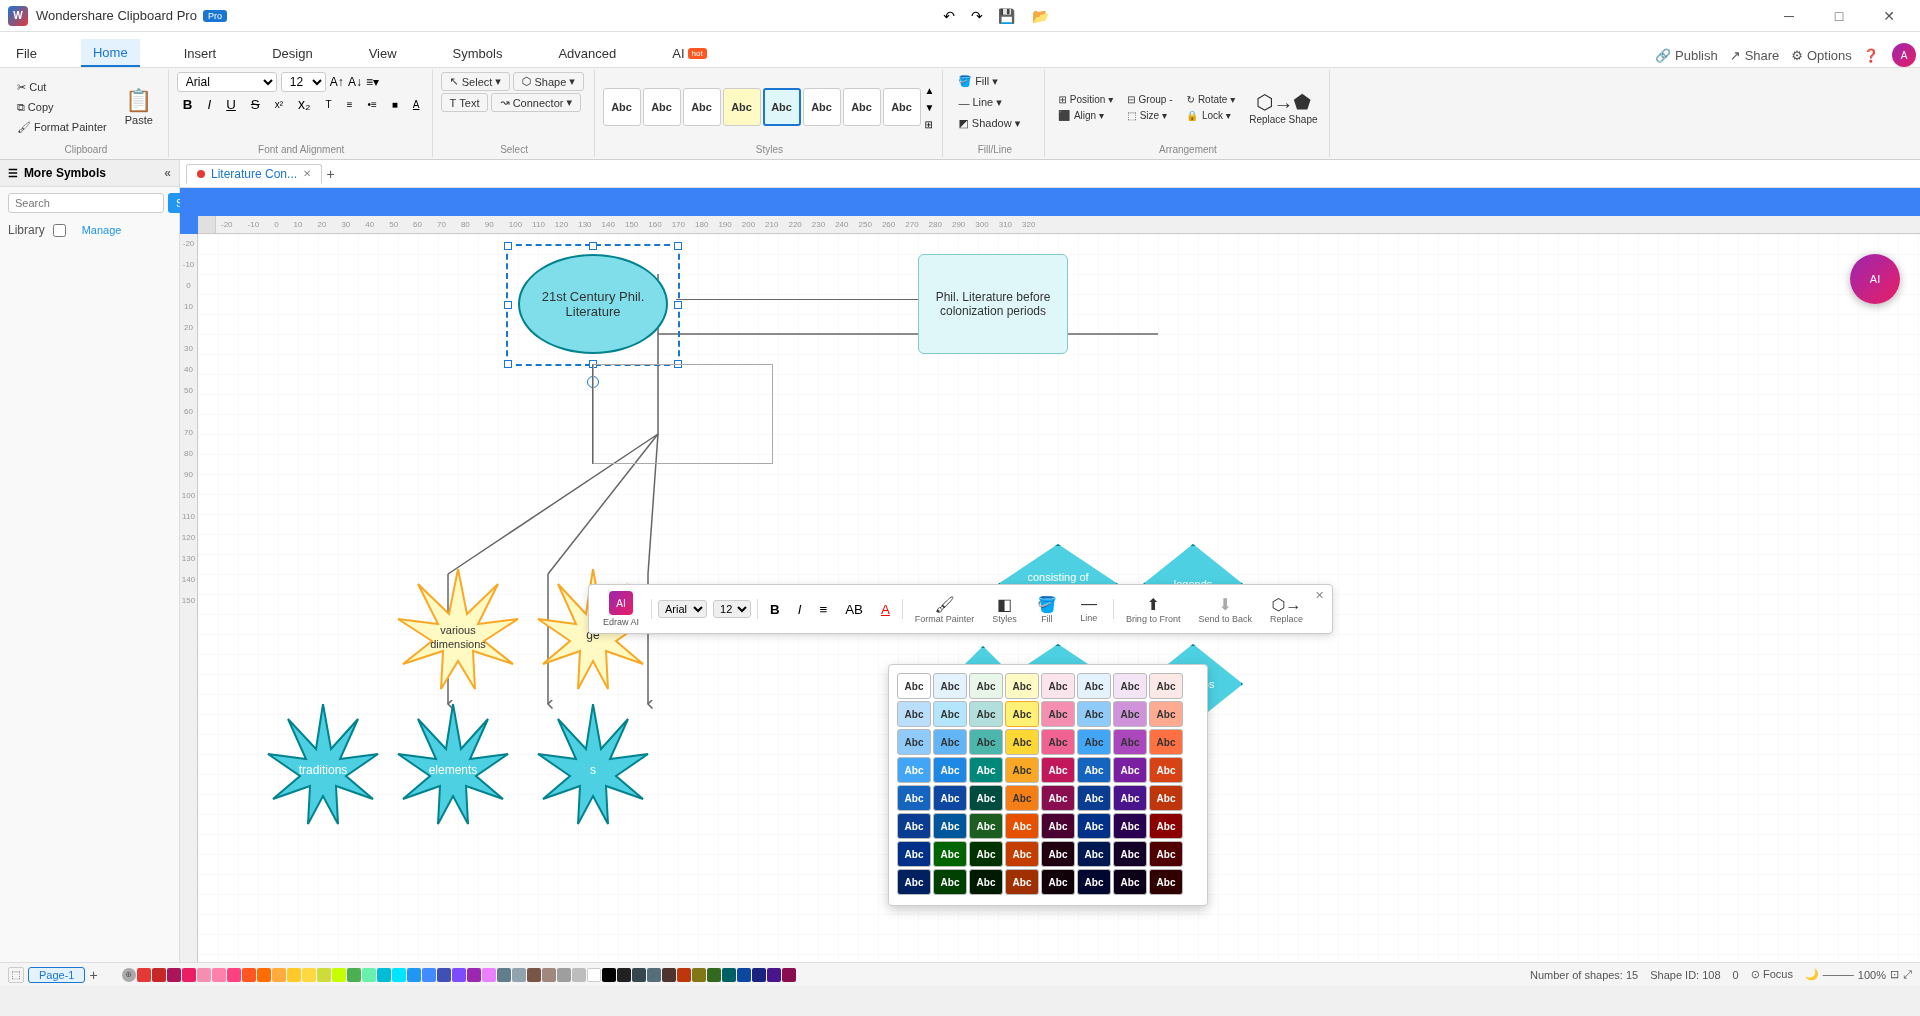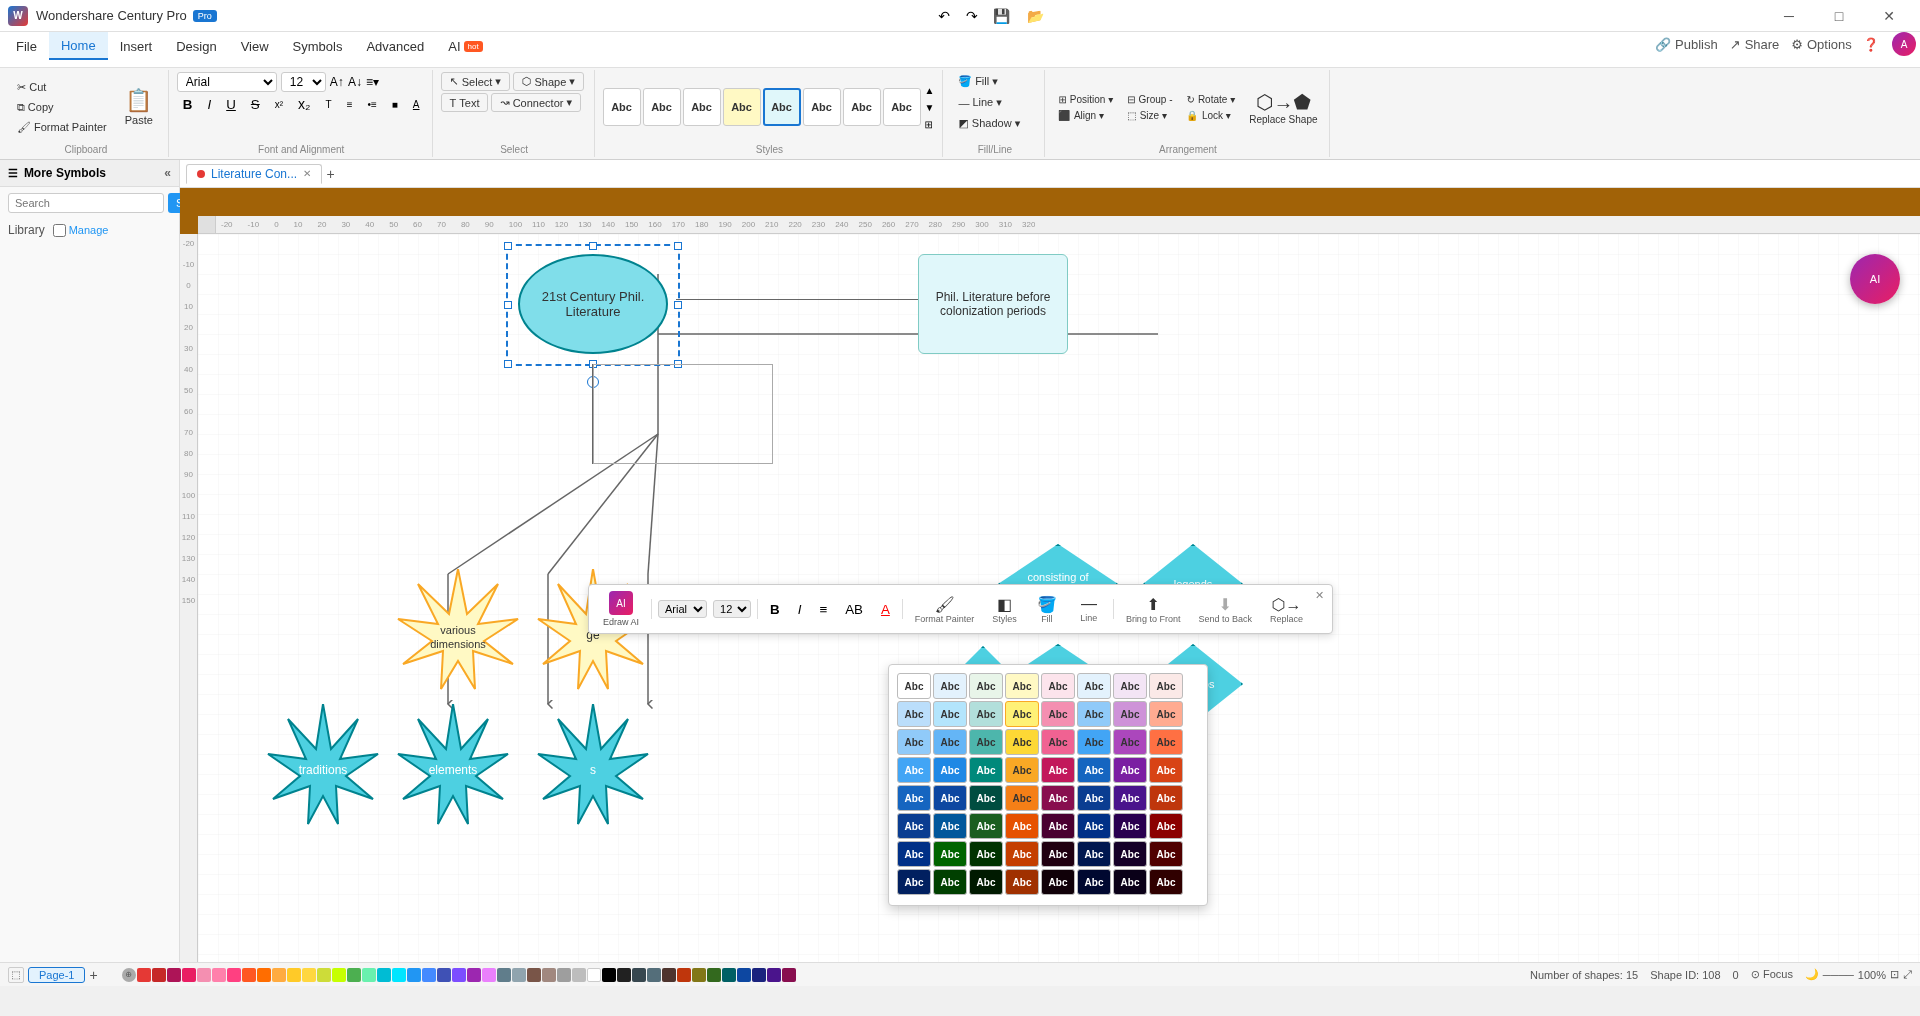--- a/index.html
+++ b/index.html
@@ -4,21 +4,21 @@
   <style>
     * { margin: 0; padding: 0; box-sizing: border-box; }
     body { font-family: 'Segoe UI', Arial, sans-serif; font-size: 12px; background: #f0f0f0; overflow: hidden; width: 1920px; height: 1016px; }
 
     
     #title-bar { display: flex; align-items: center; background: #fff; height: 32px; padding: 0 8px; border-bottom: 1px solid #e0e0e0; }
     #title-bar .win-controls { display: flex; gap: 4px; margin-left: auto; }
     #title-bar .win-btn { width: 46px; height: 32px; display: flex; align-items: center; justify-content: center; cursor: pointer; font-size: 14px; color: #555; }
 
     
-    #menu-bar { display: flex; align-items: flex-start; background: #fff; height: 36px; padding: 0 4px; border-bottom: 1px solid #e0e0e0; }
+    #menu-bar { display: flex; align-items: flex-end; background: #fff; height: 36px; padding: 0 4px; border-bottom: 1px solid #e0e0e0; gap: 32px; }
     .menu-item { padding: 4px 12px; cursor: pointer; border-radius: 3px; font-size: 13px; color: #333; height: 28px; display: flex; align-items: center; }
     .menu-item.active { background: #e3f2fd; color: #1976d2; border-bottom: 2px solid #1976d2; border-radius: 0; }
     .publish-bar { margin-left: auto; display: flex; align-items: center; gap: 12px; font-size: 13px; color: #555; }
     .publish-bar span { cursor: pointer; display: flex; align-items: center; gap: 4px; }
 
     
     #ribbon { background: #f5f5f5; border-bottom: 1px solid #d0d0d0; display: flex; flex-direction: column; }
     #ribbon-top { display: flex; align-items: stretch; padding: 2px 4px; gap: 2px; min-height: 88px; }
     .ribbon-group { display: flex; flex-direction: column; align-items: stretch; border-right: 1px solid #ddd; padding: 2px 6px; min-width: 60px; }
     .ribbon-group-label { font-size: 10px; color: #888; text-align: center; margin-top: auto; padding-top: 2px; }
@@ -42,21 +42,21 @@
     #library-row .manage-link { color: #2196f3; cursor: pointer; font-size: 11px; }
 
     
     #canvas-area { flex: 1; position: relative; overflow: hidden; background: #e8e8e8; }
     #canvas-tabs { display: flex; align-items: center; background: #fff; border-bottom: 1px solid #ddd; padding: 2px 6px; gap: 4px; height: 28px; }
     .canvas-tab { padding: 2px 10px; font-size: 12px; cursor: pointer; border: 1px solid #ccc; border-radius: 3px 3px 0 0; background: #f5f5f5; display: flex; align-items: center; gap: 6px; }
     .canvas-tab.active { background: #fff; border-bottom-color: #fff; color: #1976d2; }
     .canvas-tab .close-tab { font-size: 10px; color: #888; cursor: pointer; }
     .add-tab { cursor: pointer; color: #555; font-size: 14px; }
 
-    #canvas { width: 100%; height: 100%; position: relative; background: #a16207; margin: 0 auto; overflow: hidden; }
+    #canvas { width: 100%; height: 100%; position: relative; background: #3b82f6; margin: 0 auto; overflow: hidden; }
     #ruler-h { height: 18px; background: #f0f0f0; border-bottom: 1px solid #ccc; position: absolute; top: 28px; left: 18px; right: 0; display: flex; align-items: center; font-size: 9px; color: #888; overflow: hidden; }
     #ruler-v { width: 18px; background: #f0f0f0; border-right: 1px solid #ccc; position: absolute; top: 46px; left: 0; bottom: 0; display: flex; flex-direction: column; align-items: center; font-size: 9px; color: #888; overflow: hidden; }
     #canvas-content { position: absolute; top: 46px; left: 18px; right: 0; bottom: 0; background: white; overflow: hidden; }
 
     
     #floating-toolbar { position: absolute; background: #fff; border: 1px solid #ccc; border-radius: 4px; box-shadow: 0 2px 8px rgba(0,0,0,0.15); padding: 4px 8px; display: flex; align-items: center; gap: 6px; z-index: 100; top: 350px; left: 390px; }
     .ft-sep { width: 1px; height: 20px; background: #ddd; }
     .ft-btn { padding: 2px 5px; cursor: pointer; border-radius: 3px; font-size: 12px; border: 1px solid transparent; display: flex; flex-direction: column; align-items: center; justify-content: center; min-width: 36px; color: #333; }
     .ft-btn .ft-icon { font-size: 16px; }
     .ft-btn .ft-label { font-size: 9px; color: #666; }
@@ -81,21 +81,21 @@
 
     
     .ribbon-col { display: flex; flex-direction: column; gap: 1px; }
     .ribbon-sm-btn { display: flex; align-items: center; gap: 3px; padding: 1px 4px; cursor: pointer; border-radius: 2px; font-size: 10px; color: #333; border: 1px solid transparent; white-space: nowrap; }
   </style>
 </head>
 <body>
 
 <div id="title-bar">
   <div style="width:20px;height:20px;background:linear-gradient(135deg,#1976d2,#e53935);border-radius:4px;margin-right:8px;display:flex;align-items:center;justify-content:center;color:#fff;font-size:10px;font-weight:bold;">W</div>
-  <span style="font-size:13px;color:#333;">Wondershare Century Pro</span>
+  <span style="font-size:13px;color:#333;">Wondershare Clipboard Pro</span>
   <span style="margin-left:6px;background:#1976d2;color:#fff;font-size:9px;padding:1px 5px;border-radius:3px;">Pro</span>
   <div style="flex:1;display:flex;align-items:center;justify-content:center;gap:4px;">
     <button style="background:none;border:none;cursor:pointer;font-size:14px;padding:2px 6px;">↶</button>
     <button style="background:none;border:none;cursor:pointer;font-size:14px;padding:2px 6px;">↷</button>
     <button style="background:none;border:none;cursor:pointer;font-size:14px;padding:2px 6px;">💾</button>
     <button style="background:none;border:none;cursor:pointer;font-size:14px;padding:2px 6px;">📂</button>
   </div>
   <div class="win-controls">
     <div class="win-btn">─</div>
     <div class="win-btn">□</div>
@@ -256,21 +256,21 @@
       <span style="font-size:11px;cursor:pointer;">☰</span>
       <span style="margin-left:6px;font-size:12px;font-weight:bold;">More Symbols</span>
       <span class="expand-btn">«</span>
     </div>
     <div id="search-area">
       <input id="search-input" type="text" placeholder="Search" style="">
       <button id="search-btn">Search</button>
     </div>
     <div id="library-row">
       <span>Library</span>
-      <span style="display:flex;align-items:center;gap:3px;">
+      <span style="display:flex;align-items:center;gap:16px;">
         <input type="checkbox" style="">
         <span class="manage-link">Manage</span>
       </span>
     </div>
   </div>
 
   <div id="canvas-area">
 
     <div id="canvas-tabs">
       <div class="canvas-tab active">

